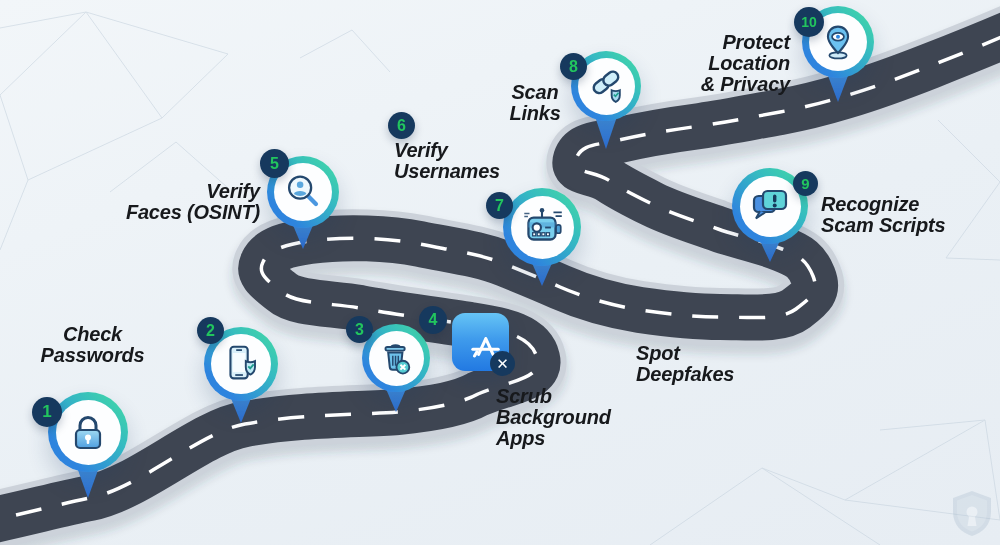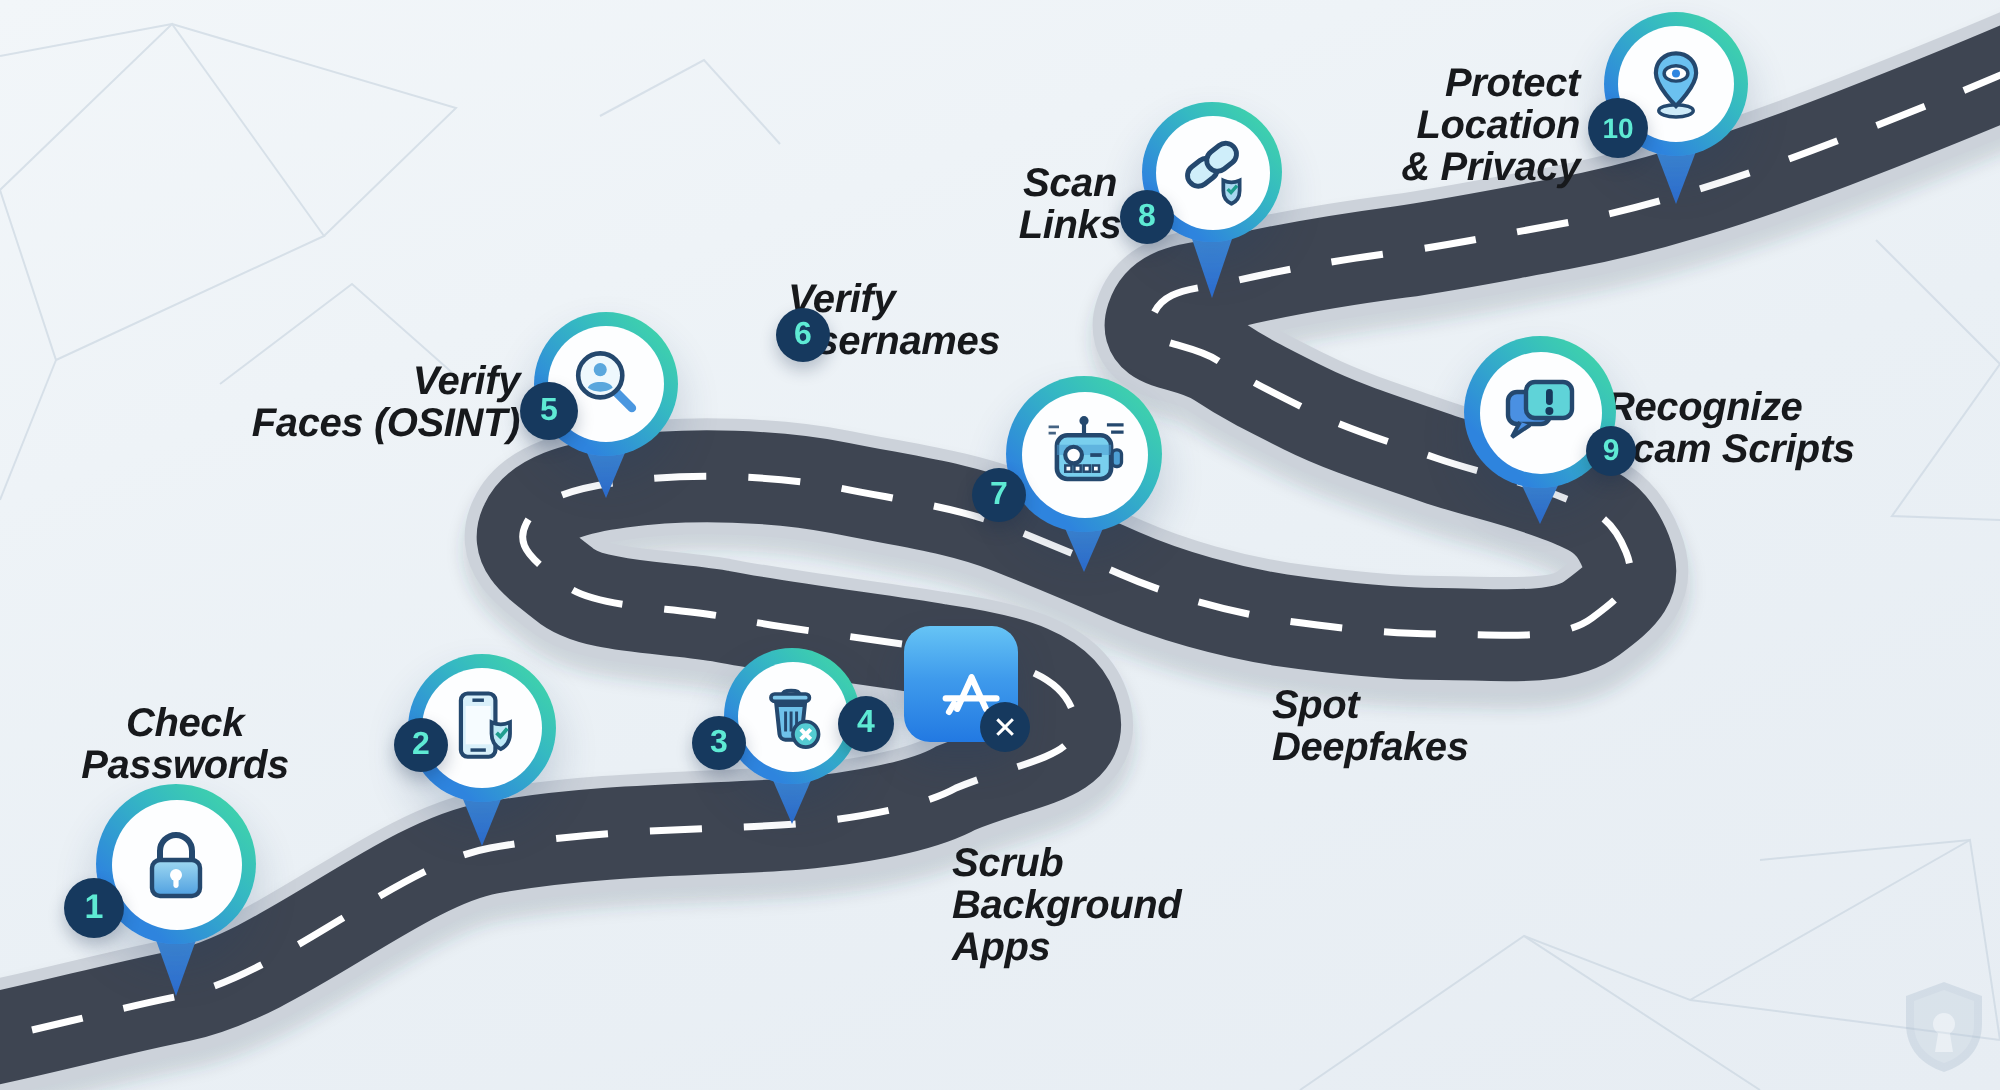--- a/index.html
+++ b/index.html
@@ -15,23 +15,23 @@
   .pin{position:absolute;z-index:3;}
   .pin .tail{position:absolute;left:50%;transform:translateX(-50%);width:29px;
     background:linear-gradient(180deg,#459ae9 0%,#2e6fd0 90%);
     clip-path:polygon(50% 100%,8% 0,92% 0);}
   .pin .ring{position:relative;border-radius:50%;
     background:linear-gradient(225deg,#41d8a6 6%,#35b9c2 38%,#2e84de 78%);
     display:flex;align-items:center;justify-content:center;
     box-shadow:0 12px 22px rgba(30,60,100,.20);}
   .pin .face{background:#fdfeff;border-radius:50%;display:flex;align-items:center;
     justify-content:center;}
-  .badge{position:absolute;z-index:4;background:#16395e;color:#5eead4;border-radius:50%;
+  .badge{position:absolute;z-index:4;background:#16395e;color:#22c55e;border-radius:50%;
     display:flex;align-items:center;justify-content:center;font-weight:700;
-    box-shadow:0 4px 8px rgba(20,40,70,.25);margin-top:42px;}
+    box-shadow:0 4px 8px rgba(20,40,70,.25);}
   .appwrap{position:absolute;z-index:3;}
   .appicon{width:57px;height:58px;border-radius:13px;
     background:linear-gradient(180deg,#66c4f5 0%,#3f9bec 45%,#2279e2 100%);
     display:flex;align-items:center;justify-content:center;
     box-shadow:0 10px 18px rgba(30,60,100,.25);}
   .appx{position:absolute;right:-6px;bottom:-5px;width:25px;height:25px;border-radius:50%;
     background:#16395e;color:#fff;display:flex;align-items:center;justify-content:center;
     font-weight:700;font-size:15px;}
   #watermark{position:absolute;z-index:2;opacity:.28;}
 </style>
@@ -62,34 +62,34 @@
       </filter>
     </defs>
     <g fill="none">
       <path filter="url(#soft)" transform="translate(0,7)" stroke="rgba(40,55,80,0.16)" stroke-width="60" d="M -30 525 C 20 515 55 505 90 498 C 140 488 200 432 245 424 C 300 414 360 415 398 412 C 430 409 462 403 478 394 C 512 380 542 379 537 358 C 532 337 505 330 470 325 C 440 320 390 314 360 308 C 330 303 296 304 282 292 C 268 281 257 274 263 262 C 269 249 288 244 310 241 C 345 236 390 238 420 244 C 455 251 480 254 505 264 C 525 272 542 279 560 287 C 585 298 615 306 640 310 C 668 314 695 317 720 317 C 748 317 780 321 796 309 C 812 297 819 291 813 276 C 807 261 800 256 782 249 C 760 240 738 236 718 229 C 695 221 672 214 652 204 C 632 194 622 189 610 181 C 594 170 571 174 576 159 C 581 144 597 145 615 141 C 645 134 670 130 700 126 C 728 122 752 117 780 112 C 802 108 822 103 845 96 C 875 87 902 77 930 66 C 958 55 988 43 1018 30"></path>
       <path stroke="#ccd2da" stroke-width="58" d="M -30 525 C 20 515 55 505 90 498 C 140 488 200 432 245 424 C 300 414 360 415 398 412 C 430 409 462 403 478 394 C 512 380 542 379 537 358 C 532 337 505 330 470 325 C 440 320 390 314 360 308 C 330 303 296 304 282 292 C 268 281 257 274 263 262 C 269 249 288 244 310 241 C 345 236 390 238 420 244 C 455 251 480 254 505 264 C 525 272 542 279 560 287 C 585 298 615 306 640 310 C 668 314 695 317 720 317 C 748 317 780 321 796 309 C 812 297 819 291 813 276 C 807 261 800 256 782 249 C 760 240 738 236 718 229 C 695 221 672 214 652 204 C 632 194 622 189 610 181 C 594 170 571 174 576 159 C 581 144 597 145 615 141 C 645 134 670 130 700 126 C 728 122 752 117 780 112 C 802 108 822 103 845 96 C 875 87 902 77 930 66 C 958 55 988 43 1018 30"></path>
       <path stroke="#3e4552" stroke-width="46" d="M -30 525 C 20 515 55 505 90 498 C 140 488 200 432 245 424 C 300 414 360 415 398 412 C 430 409 462 403 478 394 C 512 380 542 379 537 358 C 532 337 505 330 470 325 C 440 320 390 314 360 308 C 330 303 296 304 282 292 C 268 281 257 274 263 262 C 269 249 288 244 310 241 C 345 236 390 238 420 244 C 455 251 480 254 505 264 C 525 272 542 279 560 287 C 585 298 615 306 640 310 C 668 314 695 317 720 317 C 748 317 780 321 796 309 C 812 297 819 291 813 276 C 807 261 800 256 782 249 C 760 240 738 236 718 229 C 695 221 672 214 652 204 C 632 194 622 189 610 181 C 594 170 571 174 576 159 C 581 144 597 145 615 141 C 645 134 670 130 700 126 C 728 122 752 117 780 112 C 802 108 822 103 845 96 C 875 87 902 77 930 66 C 958 55 988 43 1018 30"></path>
       <path stroke="#ffffff" stroke-width="3.5" stroke-dasharray="26 21" d="M -30 525 C 20 515 55 505 90 498 C 140 488 200 432 245 424 C 300 414 360 415 398 412 C 430 409 462 403 478 394 C 512 380 542 379 537 358 C 532 337 505 330 470 325 C 440 320 390 314 360 308 C 330 303 296 304 282 292 C 268 281 257 274 263 262 C 269 249 288 244 310 241 C 345 236 390 238 420 244 C 455 251 480 254 505 264 C 525 272 542 279 560 287 C 585 298 615 306 640 310 C 668 314 695 317 720 317 C 748 317 780 321 796 309 C 812 297 819 291 813 276 C 807 261 800 256 782 249 C 760 240 738 236 718 229 C 695 221 672 214 652 204 C 632 194 622 189 610 181 C 594 170 571 174 576 159 C 581 144 597 145 615 141 C 645 134 670 130 700 126 C 728 122 752 117 780 112 C 802 108 822 103 845 96 C 875 87 902 77 930 66 C 958 55 988 43 1018 30"></path>
     </g>
   </svg>
 
-  <div class="label center" style="left:10px;top:352px;width:165px;">Check
+  <div class="label center" style="left:10px;top:324px;width:165px;">Check
 Passwords</div>
-  <div class="label" style="left:476px;top:386px;margin-top:36px;">Scrub
+  <div class="label" style="left:496px;top:386px;">Scrub
 Background
 Apps</div>
   <div class="label right" style="left:90px;top:181px;width:170px;">Verify
 Faces (OSINT)</div>
   <div class="label" style="left:394px;top:140px;">Verify
 Usernames</div>
   <div class="label" style="left:636px;top:343px;">Spot
 Deepfakes</div>
   <div class="label center" style="left:490px;top:82px;width:90px;">Scan
 Links</div>
-  <div class="label" style="left:803px;top:194px;">Recognize
+  <div class="label" style="left:821px;top:194px;">Recognize
 Scam Scripts</div>
   <div class="label right" style="left:655px;top:32px;width:135px;">Protect
 Location
 &amp; Privacy</div>
 
   <div class="pin" style="left:48px;top:392px;width:80px;">
     <div class="tail" style="top:72px;height:34px;"></div>
     <div class="ring" style="width:80px;height:80px;">
         <div class="face" style="width:65px;height:65px;">
       <svg width="48" height="48" viewBox="0 0 48 48">

